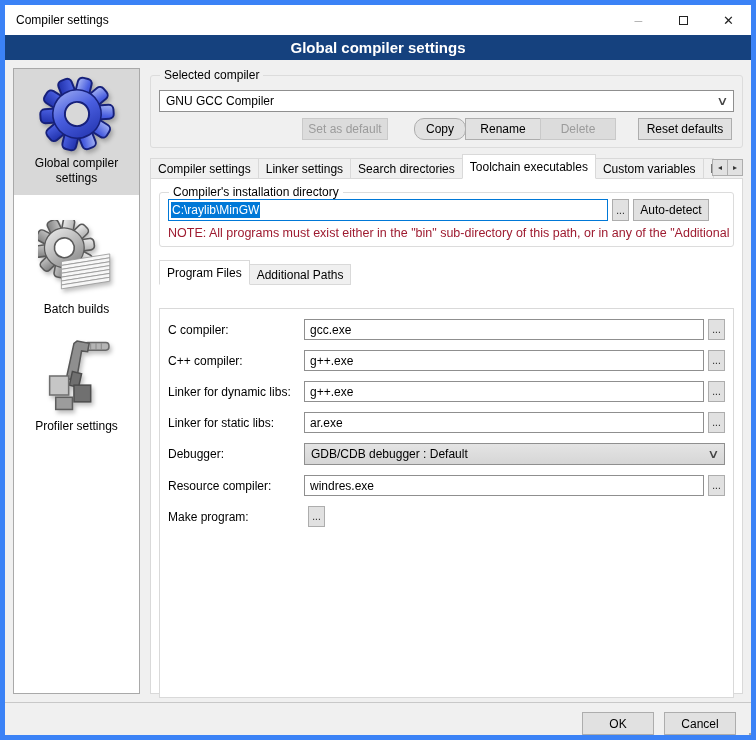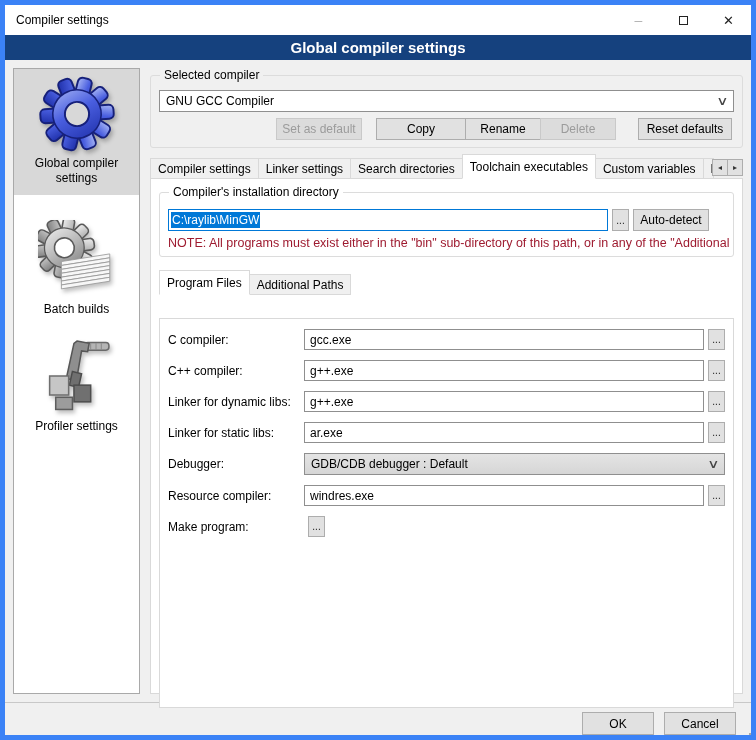--- a/index.html
+++ b/index.html
@@ -39,35 +39,35 @@
   
   .combobox { height:22px; border:1px solid #8f8f8f; background:#fff; display:flex; align-items:center;
               justify-content:space-between; padding:0 6px; font-size:12px; }
   .combobox .chev { color:#444; font-size:12px; line-height:10px; transform:scaleX(1.4); }
   .combobox.grey { background:linear-gradient(#e4e4e4,#d6d6d6); }
   
   .btnrow { display:flex; margin-top:6px; justify-content:flex-end; padding-right:2px; }
   .btn { height:22px; font-size:12px; background:#e1e1e1; border:1px solid #adadad; color:#000;
          display:flex; align-items:center; justify-content:center; cursor:default; }
   .btn.disabled { background:#dcdcdc; border-color:#c9c9c9; color:#9b9b9b; }
-  .w-setdef{width:86px;} .w-copy{width:90px;margin-left:14px;} .w-ren{width:76px;margin-left:-1px;}
+  .w-setdef{width:86px;} .w-copy{width:52px;margin-left:26px;border-radius:10px;} .w-ren{width:76px;margin-left:-1px;}
   .w-del{width:76px;margin-left:-1px;} .w-reset{width:94px;margin-left:22px;}
   
   .tabs { display:flex; align-items:flex-end; margin-top:6px; margin-bottom:-1px; position:relative; z-index:2; }
   .tab { height:21px; line-height:20px; padding:0 7px; background:#f0f0f0; border:1px solid #d9d9d9;
          font-size:12px; margin-right:-1px; white-space:nowrap; cursor:default; }
   .tab.active { height:25px; line-height:24px; background:#fff; border-bottom:1px solid #fff; z-index:3; }
   .tab.clip { width:41px; overflow:hidden; padding-right:0; }
   .tabscroll { margin-left:auto; display:flex; margin-bottom:3px; }
   .sbtn { width:16px; height:17px; background:#e1e1e1; border:1px solid #adadad; margin-left:-1px;
           display:flex; align-items:center; justify-content:center; font-size:8px; color:#333; }
   
   .page { flex:1; background:#fff; border:1px solid #d9d9d9; padding:0 8px 8px; display:flex;
           flex-direction:column; min-height:0; position:relative; z-index:1; }
-  .g-install { margin-top:13px; padding:16px 8px 6px; }
+  .g-install { margin-top:13px; padding:6px 8px 6px; }
   .pathrow { display:flex; gap:4px; padding-right:16px; }
   .textbox { flex:1; height:22px; border:1px solid #0078d7; background:#fff; display:flex;
              align-items:center; padding:0 2px; overflow:hidden; }
   .seltext { background:#0078d7; color:#fff; font-size:12px; line-height:16px; padding:0 1px; white-space:nowrap; }
   .mini { width:17px; height:22px; background:#e1e1e1; border:1px solid #adadad; font-size:10px;
           display:flex; align-items:center; justify-content:center; color:#222; flex:0 0 auto; }
   .autodetect { width:76px; }
   .note { margin-top:5px; font-size:12.5px; color:#9e1b30; white-space:nowrap; overflow:hidden; margin-right:-7px; }
   .subwrap { margin-top:13px; display:flex; flex-direction:column;gap:24px; }
   .panel { border:1px solid #d9d9d9; background:#fff; height:390px; padding:10px 8px 0; }

